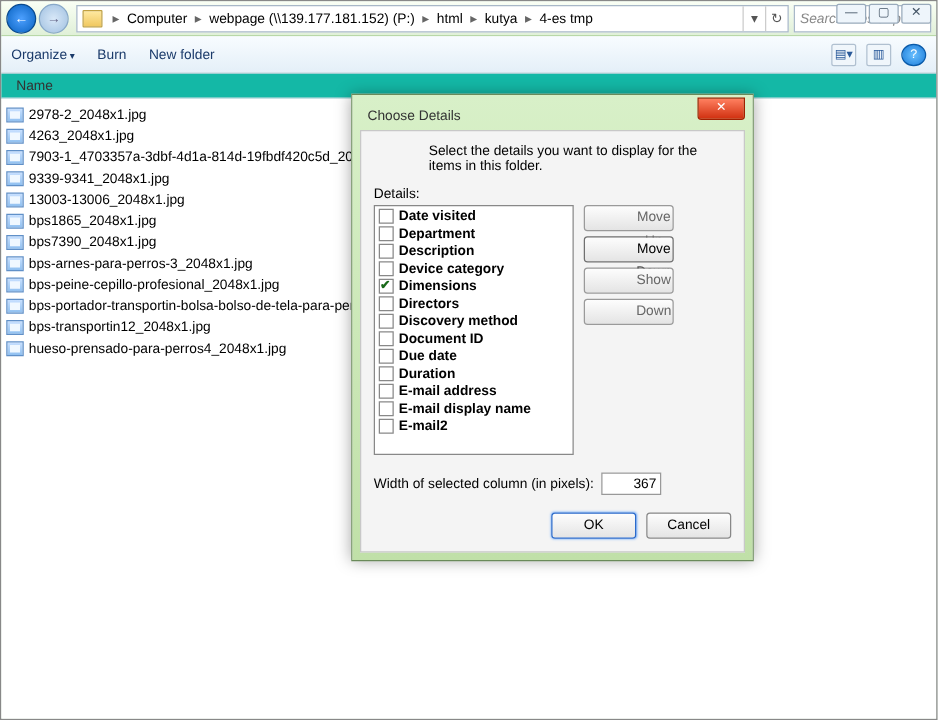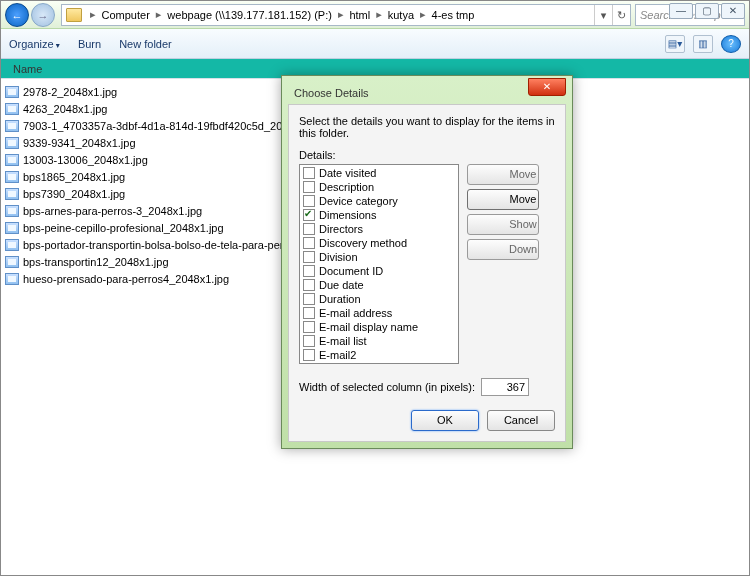--- a/index.html
+++ b/index.html
@@ -18,30 +18,30 @@
 .toolbar { height:30px; background:linear-gradient(#f8fcff,#e4eff8); border-bottom:1px solid #c0d0e0; display:flex; align-items:center; padding:0 8px; gap:18px; color:#1a3a6a; }
 .toolbar .dd::after { content:" ▾"; font-size:8px; }
 .toolbar-right { margin-left:auto; display:flex; gap:8px; align-items:center; }
 .tb-ico { width:20px; height:18px; border:1px solid #b0c0d0; background:#f0f6fb; border-radius:2px; text-align:center; line-height:16px; color:#2a5a9a; font-size:10px; }
 .columns { height:20px; border-bottom:1px solid #d8e0e8; display:flex; align-items:center; padding-left:12px; background:#14b8a6; color:#333; }
 .files { background:#fff; height:calc(100% - 78px); padding:4px 0; }
 .file-row { display:flex; align-items:center; height:17px; padding-left:4px; }
 .file-ico { width:14px; height:12px; background:linear-gradient(#c8e0ff,#90c0f0); border:1px solid #6090c8; margin-right:4px; position:relative; }
 .file-ico::after { content:""; position:absolute; left:2px; top:2px; width:8px; height:6px; background:#f0f8ff; }
 
-.dialog { position:absolute; left:280px; top:74px; width:292px; background:#f0f0f0; border:1px solid #6a8a5a; box-shadow:0 0 12px rgba(0,0,0,.35); }
+.dialog { position:absolute; left:280px; top:74px; width:322px; background:#f0f0f0; border:1px solid #6a8a5a; box-shadow:0 0 12px rgba(0,0,0,.35); }
 .dlg-outer { padding:6px; background:linear-gradient(#d8f0c8,#c0e0a8); }
 .dlg-title { height:22px; display:flex; align-items:center; padding-left:6px; color:#333; font-size:12px; position:relative; }
 .dlg-close { position:absolute; right:0; top:-4px; width:38px; height:18px; background:linear-gradient(#ff8060,#d03010); border:1px solid #a02000; border-radius:0 0 3px 3px; color:#fff; text-align:center; line-height:15px; cursor:pointer; font-size:10px; }
 .dlg-body { background:#f4f4f4; border:1px solid #c8c8c8; padding:10px; }
-.dlg-text { margin-bottom:10px; }
+.dlg-text { margin-bottom:10px;margin-left:44px; }
 .dlg-label { margin-bottom:3px; }
 .dlg-mid { display:flex; gap:8px; }
 .detail-list { width:160px; height:200px; background:#fff; border:1px solid #888; overflow-y:scroll; padding:1px; }
-.detail-item { display:flex; align-items:center; height:14px; padding-left:2px; }
+.detail-item { display:flex; align-items:center; height:14px; padding-left:2px;font-weight:bold; }
 .chk { width:12px; height:12px; border:1px solid #888; margin-right:4px; background:#fff; position:relative; }
 .chk.on::after { content:"✔"; position:absolute; left:0; top:-2px; font-size:10px; color:#1a6a1a; }
 .side-btns { display:flex; flex-direction:column; gap:4px; }
 .side-btn { width:72px; height:21px; background:linear-gradient(#fdfdfd,#e4e4e4); border:1px solid #9a9a9a; border-radius:3px; text-align:center; line-height:19px; color:#666; cursor:pointer;padding-left:40px; }
 .side-btn.active { color:#000; border-color:#707070; }
 .width-row { margin-top:14px; display:flex; align-items:center; gap:6px; }
 .width-row input { width:48px; height:18px; border:1px solid #999; text-align:right; padding-right:3px; }
 .dlg-foot { margin-top:14px; display:flex; justify-content:flex-end; gap:8px; }
 .foot-btn { width:68px; height:21px; border:1px solid #888; border-radius:3px; background:linear-gradient(#fdfdfd,#e4e4e4); text-align:center; line-height:19px; cursor:pointer; }
 .foot-btn.primary { border:1px solid #2a6acb; box-shadow:0 0 2px #5aa0ff; }
@@ -156,65 +156,61 @@
       <div class="dlg-text">Select the details you want to display for the items in this folder.</div>
       <div class="dlg-label">Details:</div>
       <div class="dlg-mid">
         <div class="detail-list" id="detail-list">
             <div class="detail-item">
               <span class="chk"></span>
               <span>Date visited</span>
             </div>
             <div class="detail-item">
               <span class="chk"></span>
+              <span>Department</span>
+            </div>
+            <div class="detail-item">
+              <span class="chk"></span>
               <span>Description</span>
             </div>
             <div class="detail-item">
               <span class="chk"></span>
               <span>Device category</span>
             </div>
             <div class="detail-item">
               <span class="chk on"></span>
               <span>Dimensions</span>
             </div>
             <div class="detail-item">
               <span class="chk"></span>
               <span>Directors</span>
             </div>
             <div class="detail-item">
               <span class="chk"></span>
               <span>Discovery method</span>
             </div>
             <div class="detail-item">
               <span class="chk"></span>
-              <span>Division</span>
-            </div>
-            <div class="detail-item">
-              <span class="chk"></span>
               <span>Document ID</span>
             </div>
             <div class="detail-item">
               <span class="chk"></span>
               <span>Due date</span>
             </div>
             <div class="detail-item">
               <span class="chk"></span>
               <span>Duration</span>
             </div>
             <div class="detail-item">
               <span class="chk"></span>
               <span>E-mail address</span>
             </div>
             <div class="detail-item">
               <span class="chk"></span>
               <span>E-mail display name</span>
-            </div>
-            <div class="detail-item">
-              <span class="chk"></span>
-              <span>E-mail list</span>
             </div>
             <div class="detail-item">
               <span class="chk"></span>
               <span>E-mail2</span>
             </div>
           </div>
         <div class="side-btns">
           <div class="side-btn">Move Up</div>
           <div class="side-btn active">Move Down</div>
           <div class="side-btn">Show</div>

